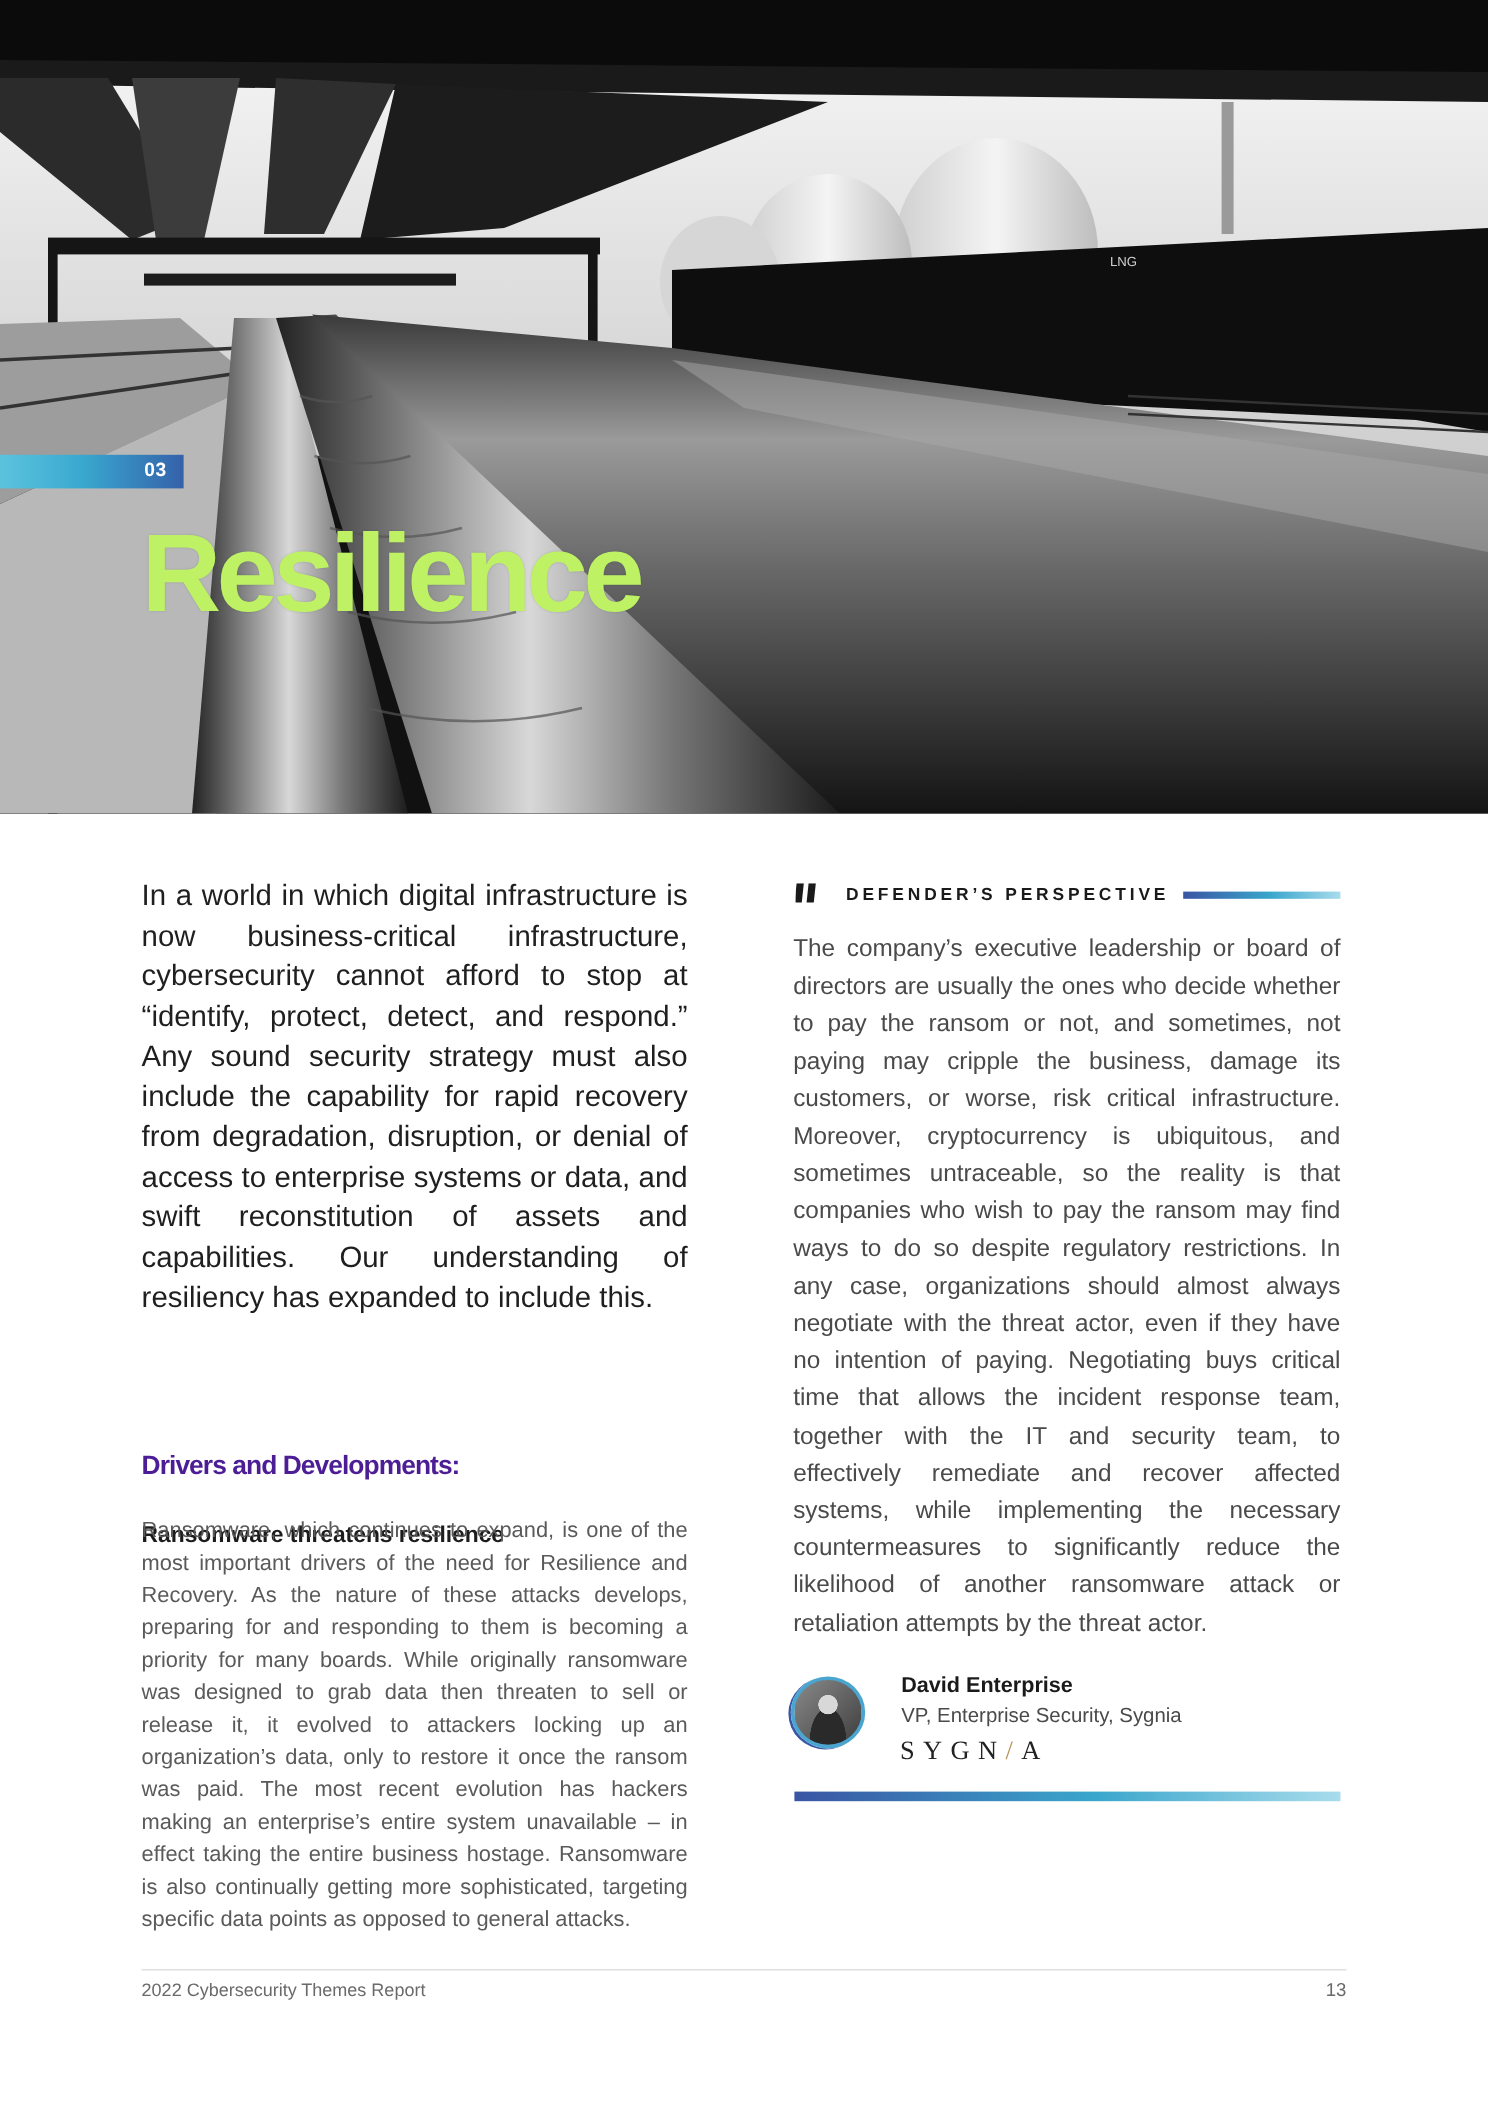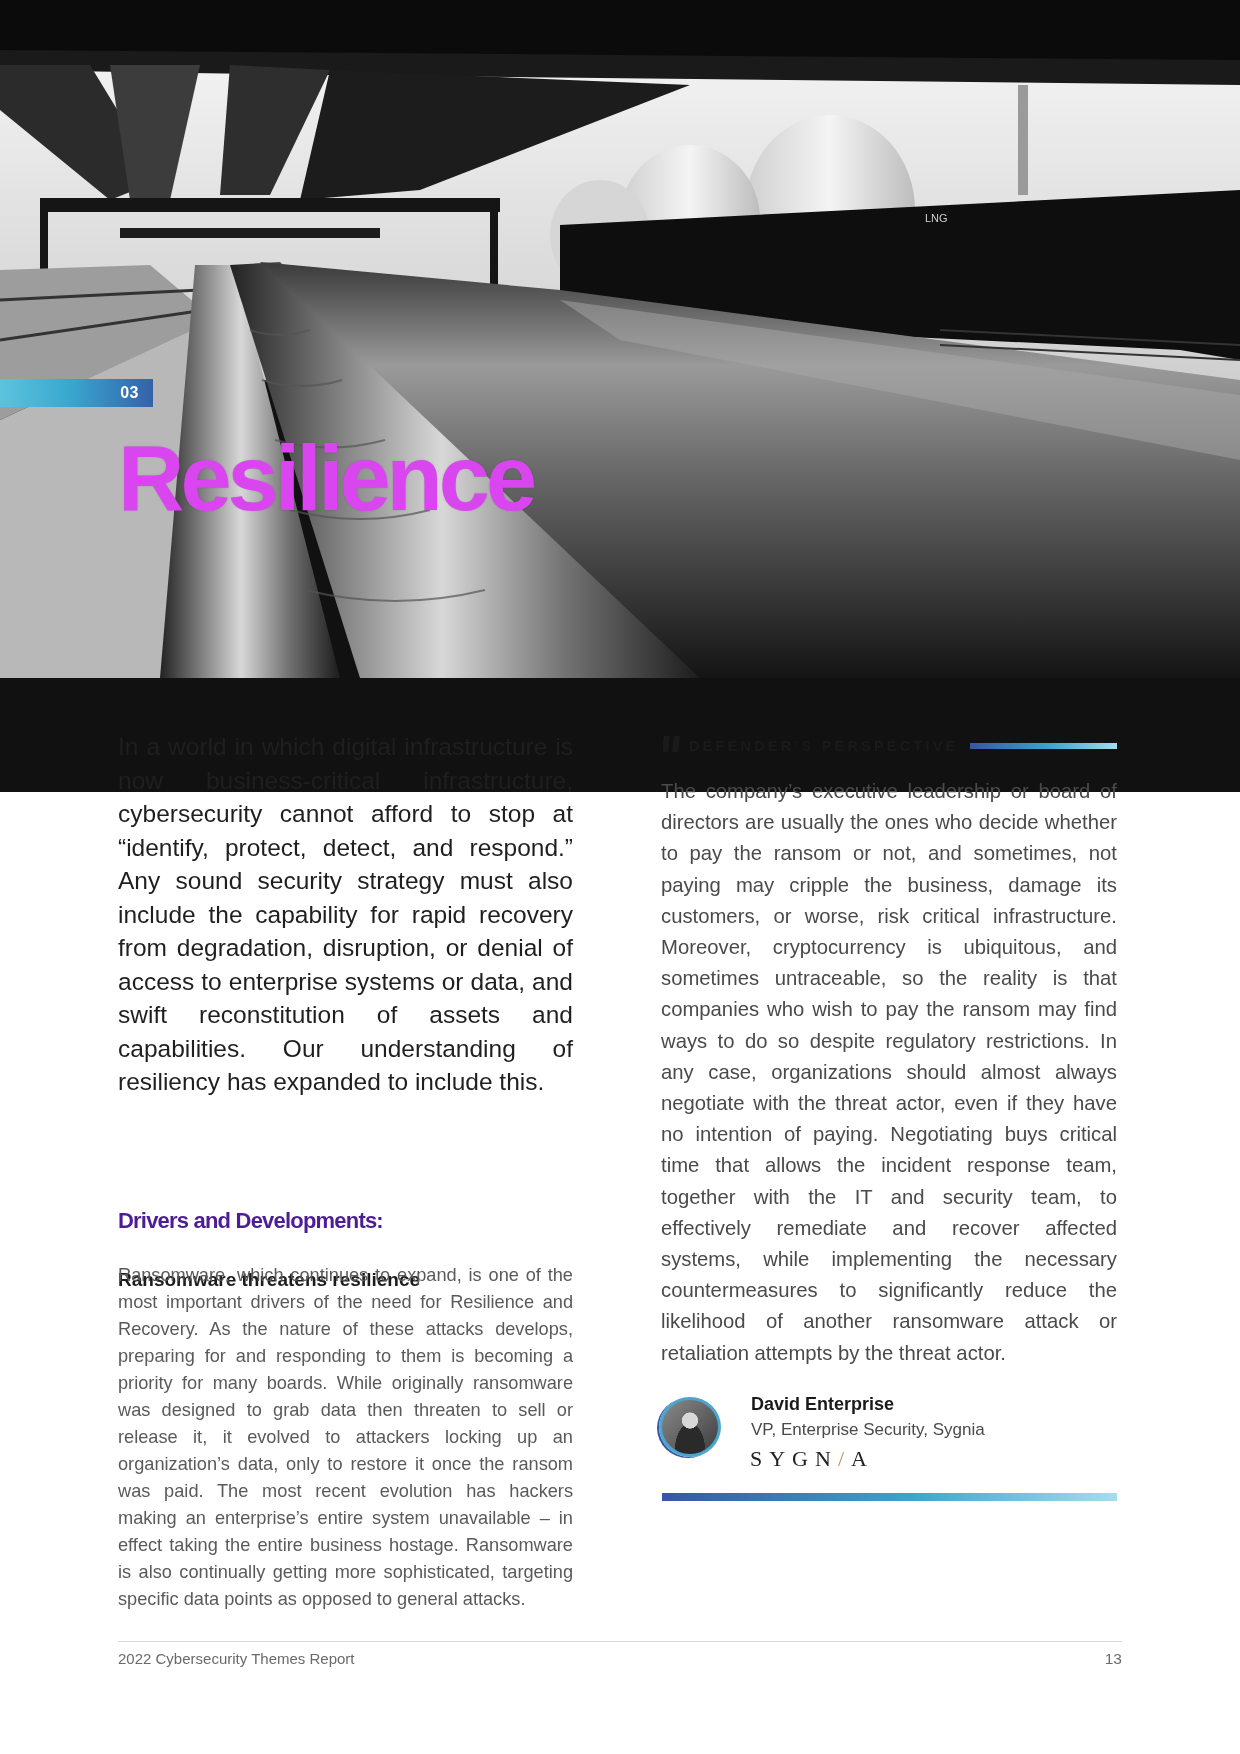--- a/index.html
+++ b/index.html
@@ -1,32 +1,32 @@
 <!DOCTYPE html>
 <html><head>
 <meta charset="utf-8">
 <style>
   * { box-sizing: border-box; margin: 0; padding: 0; }
   html, body { width: 1240px; height: 1754px; background: #ffffff; overflow: hidden; }
   body { position: relative; font-family: "Liberation Sans", sans-serif; color: #222; }
 
   
   .hero {
-    position: absolute; left: 0; top: 0; width: 1240px; height: 792px;
+    position: absolute; left: 0; top: 0; width: 1240px; height: 678px;
     background: #111; overflow: hidden;
   }
   .hero svg { position: absolute; left: 0; top: 0; }
   .chapter-badge {
     position: absolute; left: 0; top: 379px; width: 153px; height: 28px;
     background: linear-gradient(90deg, #5cc3de 0%, #39a8cf 45%, #3561aa 100%);
     color: #fff; font-weight: bold; font-size: 16px; letter-spacing: 0.5px;
     text-align: right; padding-right: 14px; line-height: 28px;
   }
   .hero-title {
-    position: absolute; left: 118px; top: 430px; color: #d946ef;
+    position: absolute; left: 118px; top: 430px; color: #bef264;
     font-family: "Liberation Sans", sans-serif; font-weight: bold;
     font-size: 92px; line-height: 96px; letter-spacing: -4px;
     text-shadow: 0 0 2px rgba(0,0,0,0.15);
   }
   .hero-title span { display: block; }
 
   
   .intro {
     position: absolute; left: 118px; top: 730px; width: 455px;
     font-size: 24.5px; line-height: 33.5px; color: #1f1f1f; text-align: justify;
@@ -50,21 +50,21 @@
     position: absolute; left: 663px; top: 735px; width: 454px; height: 22px;
     display: flex; align-items: center;
   }
   .quote-mark {
     font-family: "DejaVu Sans", sans-serif; font-weight: bold; font-size: 30px;
     line-height: 20px; color: #1a1a1a; width: 24px; height: 20px; overflow: hidden;
     display: flex; gap: 4px; align-items: flex-start;
   }
   .quote-mark i { display: block; width: 6px; height: 16px; background: #1a1a1a; transform: skewX(-6deg); }
   .quote-label {
-    margin-left: 2px; font-size: 14.5px; font-weight: bold; letter-spacing: 3.2px;
+    margin-left: 18px; font-size: 14.5px; font-weight: bold; letter-spacing: 3.2px;
     color: #1a1a1a; white-space: nowrap;
   }
   .quote-rule {
     margin-left: 12px; flex: 1; height: 6px;
     background: linear-gradient(90deg, #3a55a3 0%, #3aa6cc 55%, #a8dcec 100%);
   }
   .quote-text {
     position: absolute; left: 661px; top: 776px; width: 456px;
     font-size: 20.3px; line-height: 31.2px; color: #4a4a4a; text-align: justify;
   }

